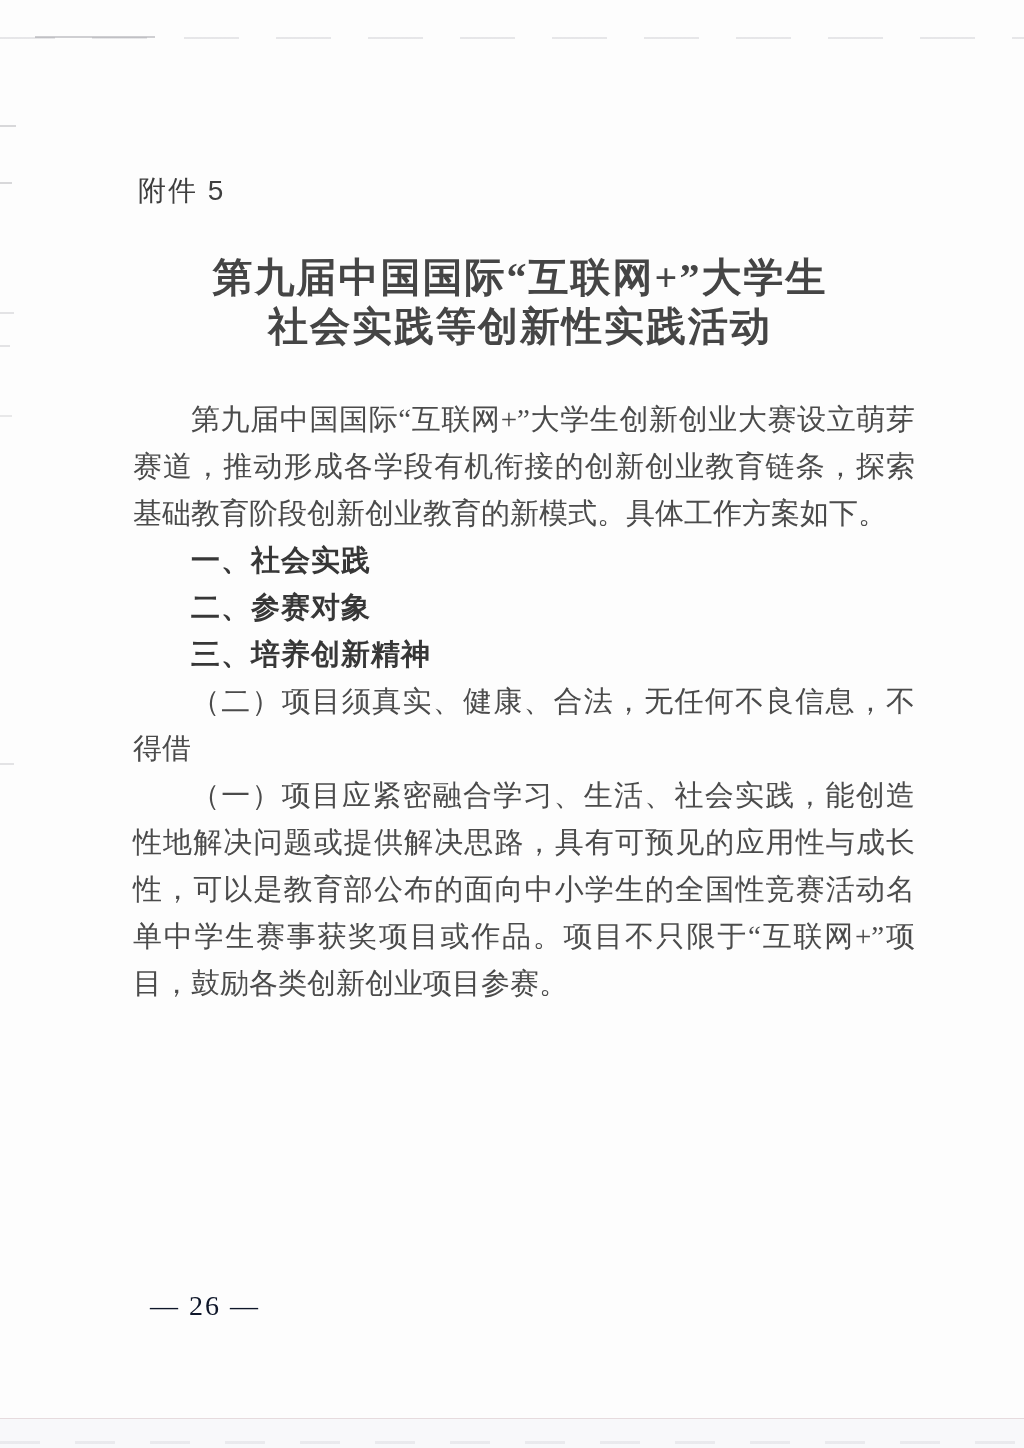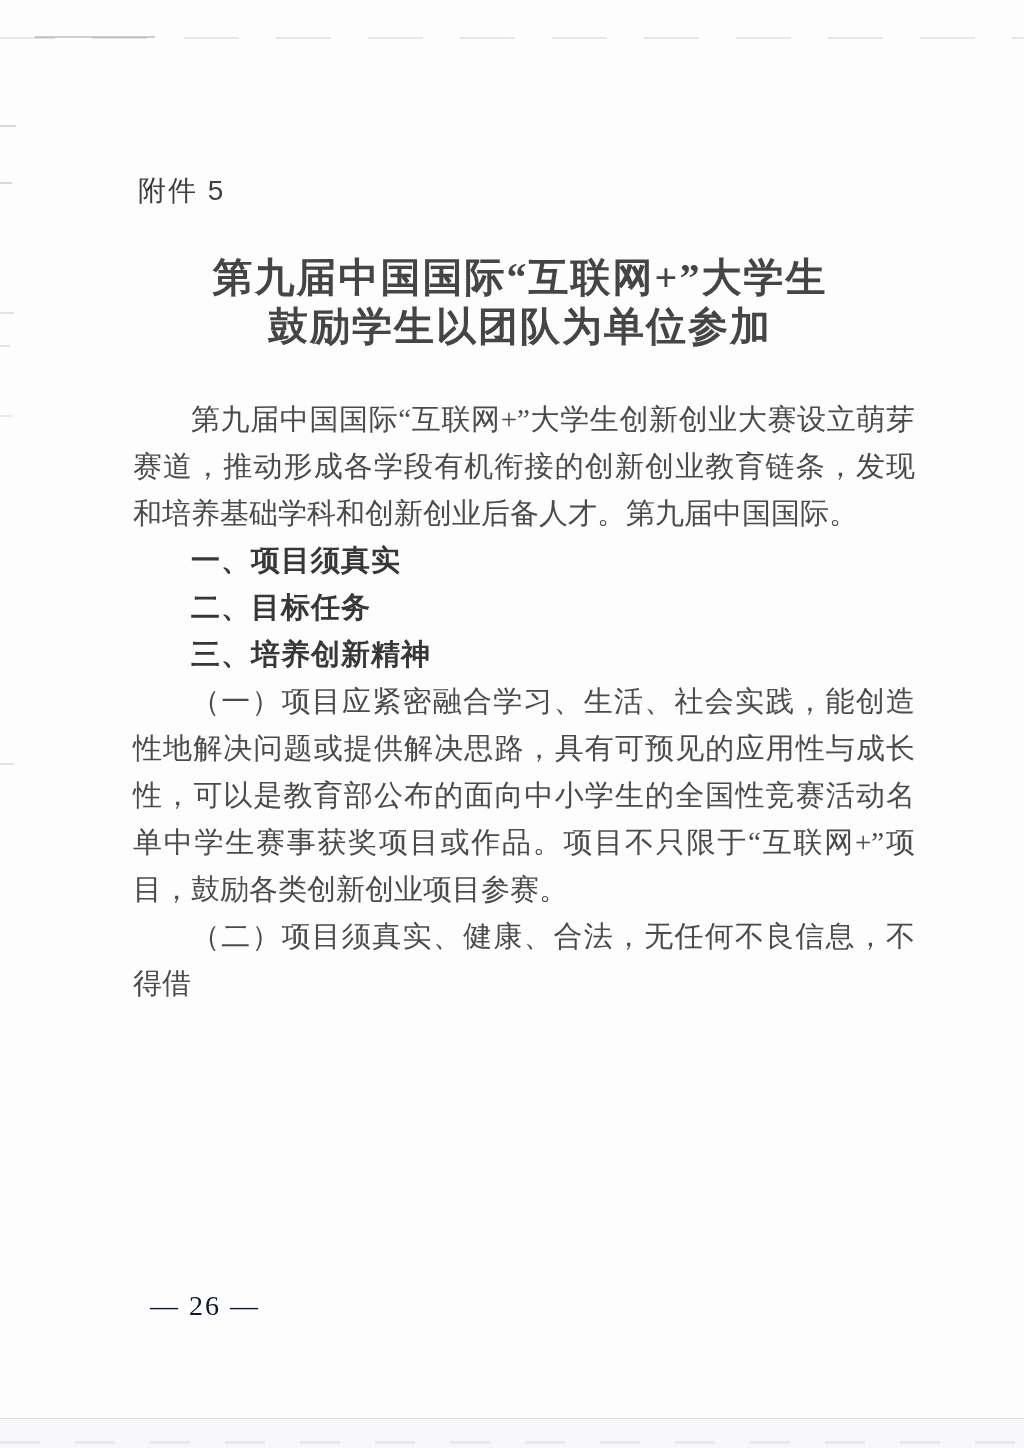--- a/index.html
+++ b/index.html
@@ -80,27 +80,27 @@
   <div class="edge-tick t4"></div>
   <div class="edge-tick t5"></div>
   <div class="edge-tick t6"></div>
   <div class="scan-bottom"></div>
   <div class="scan-bottom-noise"></div>
 
   <div class="attachment">附件 5</div>
 
   <div class="title">
     <div>第九届中国国际“互联网+”大学生</div>
-    <div>鼓励学生以团队为单位参加</div>
+    <div>社会实践等创新性实践活动</div>
   </div>
 
   <div class="body-text">
-    <p class="paragraph">第九届中国国际“互联网+”大学生创新创业大赛设立萌芽赛道，推动形成各学段有机衔接的创新创业教育链条，发现和培养基础学科和创新创业后备人才。第九届中国国际。</p>
-    <p class="heading">一、项目须真实</p>
-    <p class="heading">二、目标任务</p>
+    <p class="paragraph">第九届中国国际“互联网+”大学生创新创业大赛设立萌芽赛道，推动形成各学段有机衔接的创新创业教育链条，探索基础教育阶段创新创业教育的新模式。具体工作方案如下。</p>
+    <p class="heading">一、社会实践</p>
+    <p class="heading">二、参赛对象</p>
     <p class="heading">三、培养创新精神</p>
+    <p class="paragraph">（二）项目须真实、健康、合法，无任何不良信息，不得借</p>
     <p class="paragraph">（一）项目应紧密融合学习、生活、社会实践，能创造性地解决问题或提供解决思路，具有可预见的应用性与成长性，可以是教育部公布的面向中小学生的全国性竞赛活动名单中学生赛事获奖项目或作品。项目不只限于“互联网+”项目，鼓励各类创新创业项目参赛。</p>
-    <p class="paragraph">（二）项目须真实、健康、合法，无任何不良信息，不得借</p>
   </div>
 
   <div class="page-number">— 26 —</div>
 
 </div>
 
 </body></html>

